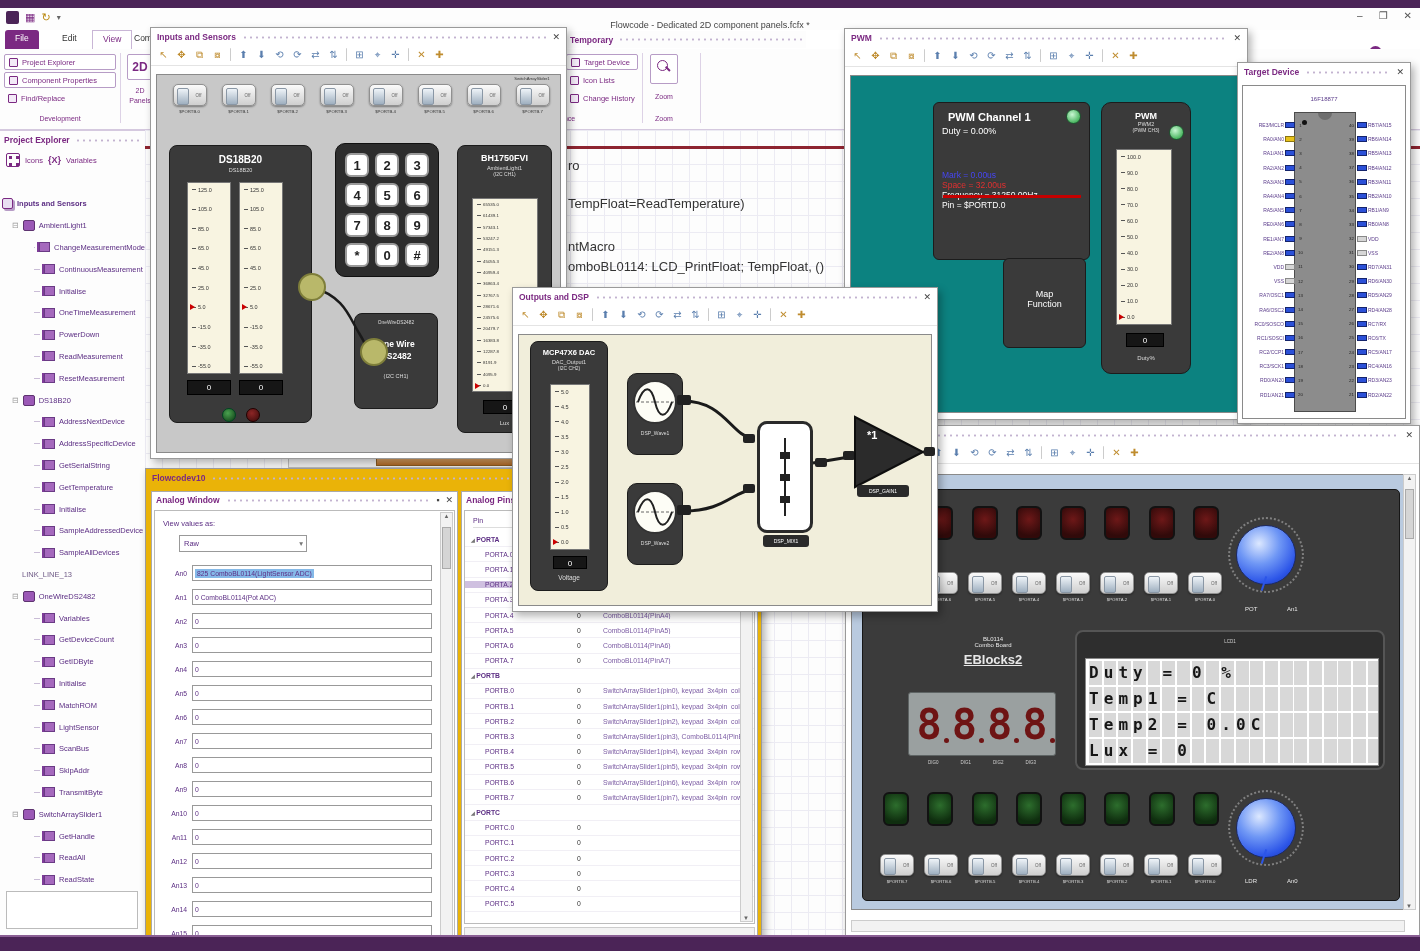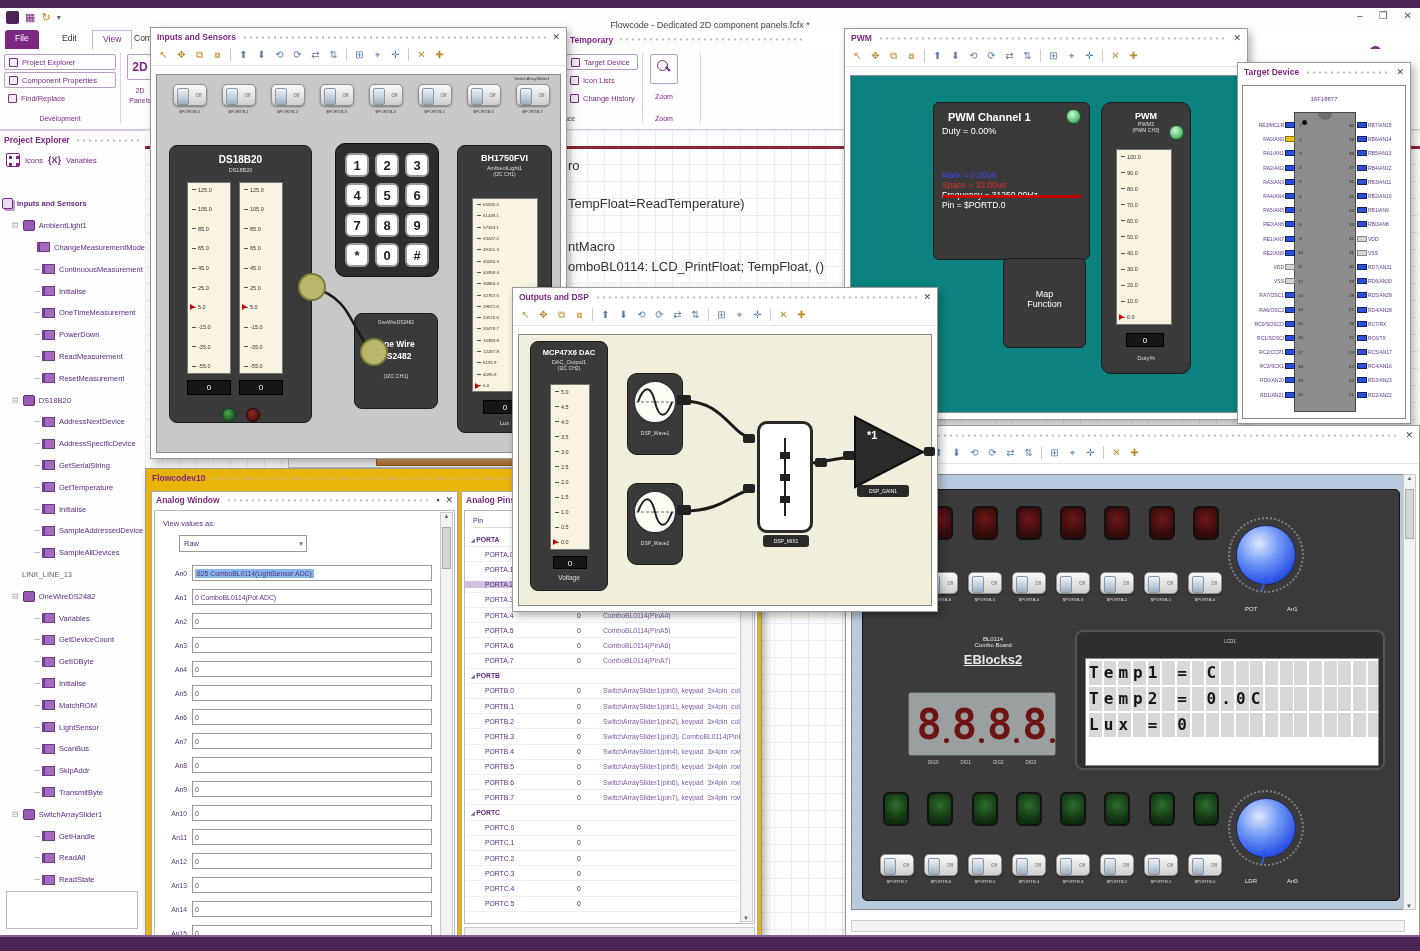--- a/index.html
+++ b/index.html
@@ -1476,20 +1476,21 @@
         <span>DIG0</span>
             <span>DIG1</span>
             <span>DIG2</span>
             <span>DIG3</span>
           </div>
 
         <div class="lcd" style="left:212px;top:140px;width:310px;height:140px;">
           <div class="lcdhead">LCD1</div>
           <div class="lcdscr">
 
+          <div class="lcdline">Duty = 0 %</div>
               <div class="lcdline">Temp1 = C</div>
               <div class="lcdline">Temp2 = 0.0C</div>
               <div class="lcdline">Lux = 0</div>
             </div>
         </div>
 
         <div class="ledrow" style="left:20px;top:302px;width:336px;">
 
         <div class="led green"></div>
             <div class="led green"></div>

